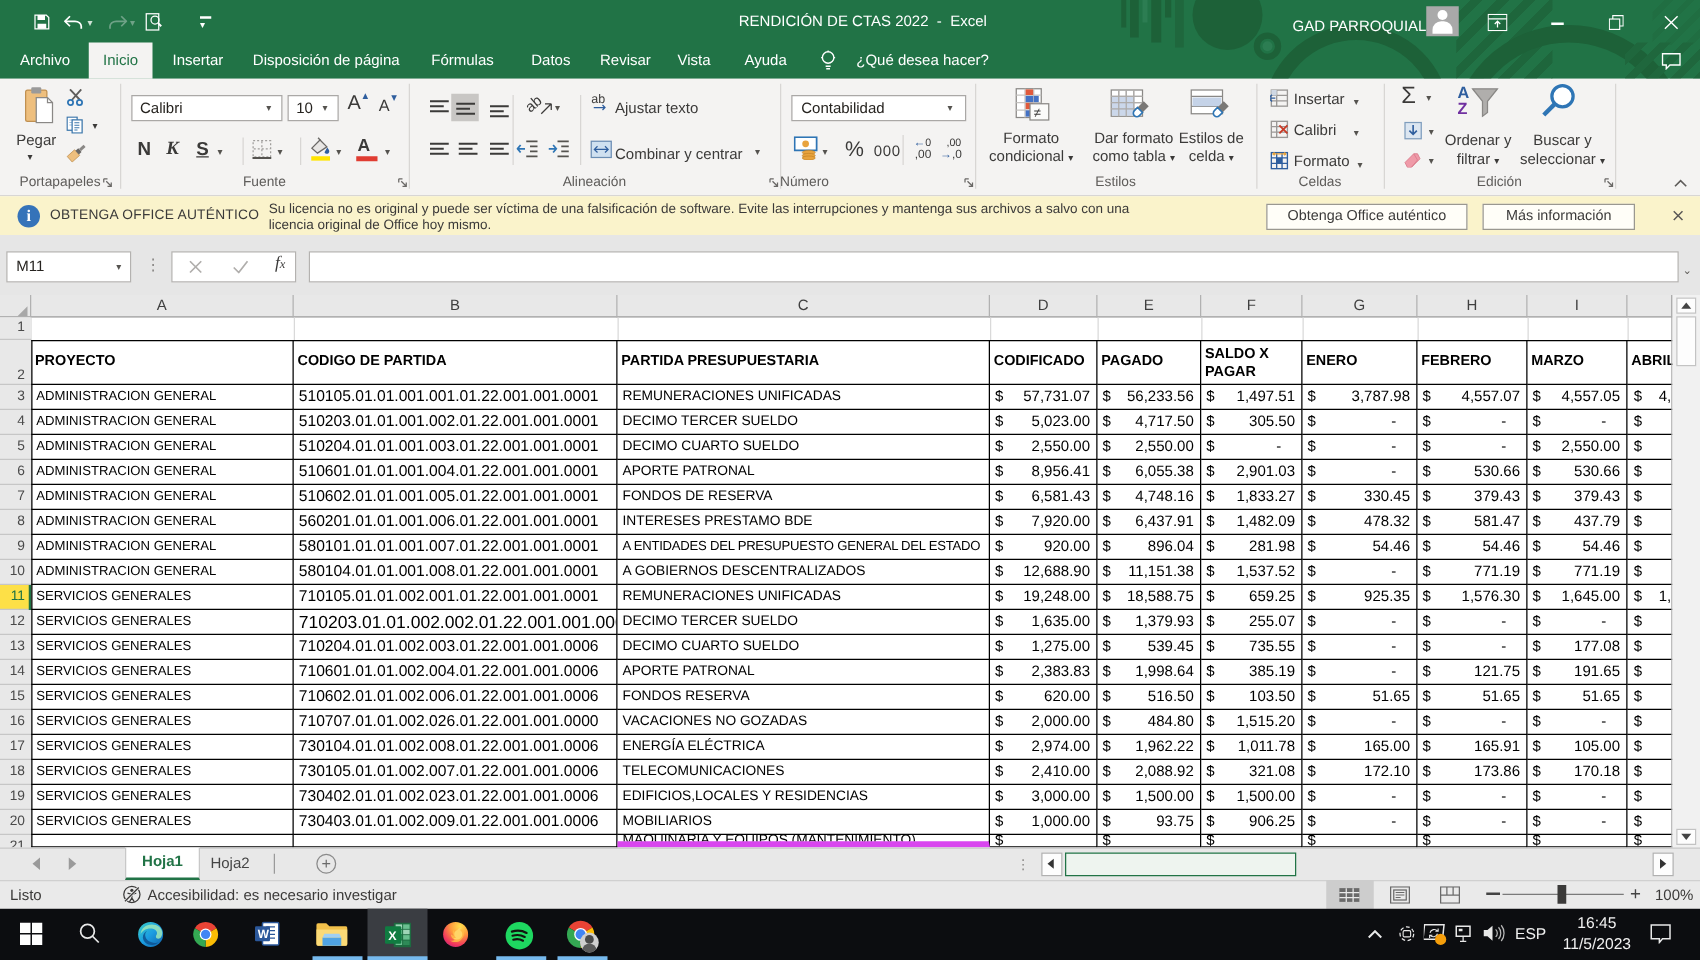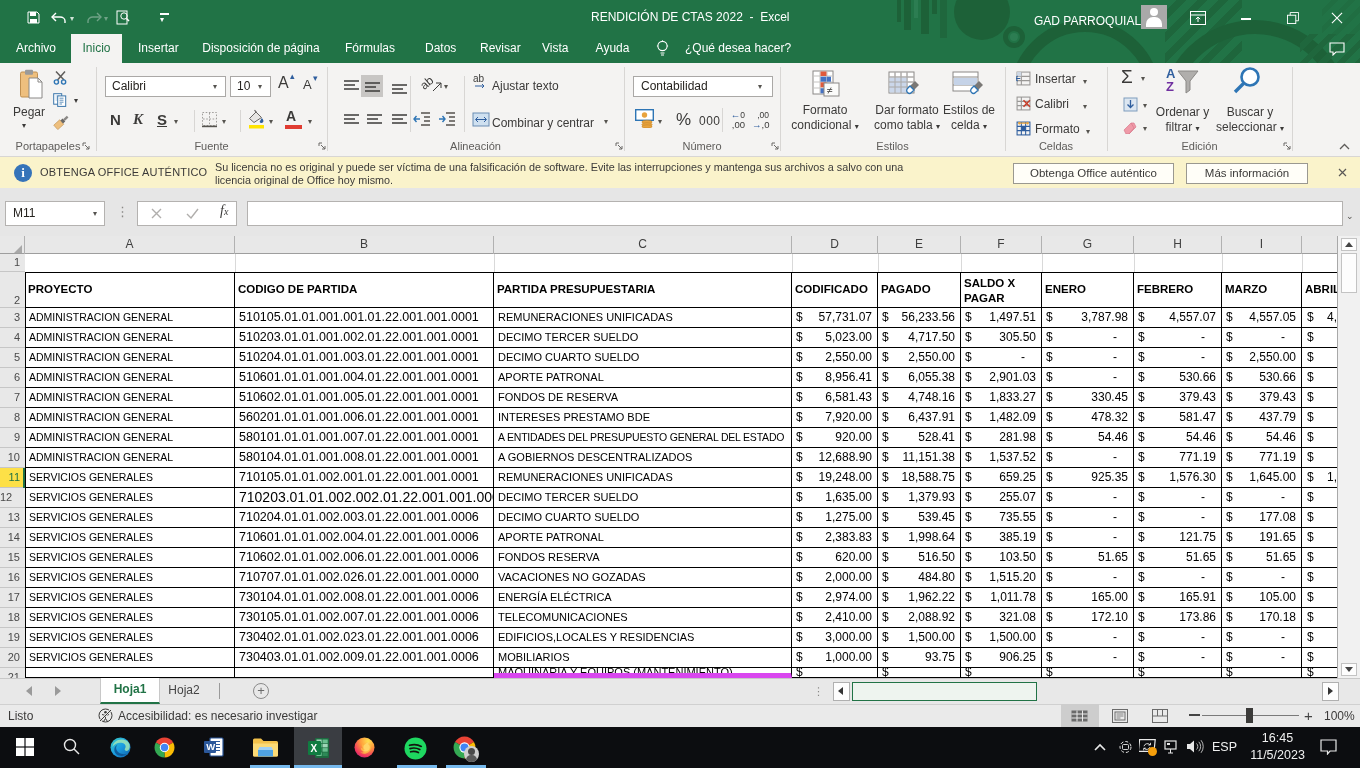--- a/index.html
+++ b/index.html
@@ -89,21 +89,21 @@
 <div class="ab" style="left:96px;top:67px;width:1px;height:84px;background:#d8d6d4"></div>
 <div class="ab" style="left:327px;top:67px;width:1px;height:84px;background:#d8d6d4"></div>
 <div class="ab" style="left:624px;top:67px;width:1px;height:84px;background:#d8d6d4"></div>
 <div class="ab" style="left:780px;top:67px;width:1px;height:84px;background:#d8d6d4"></div>
 <div class="ab" style="left:1005px;top:67px;width:1px;height:84px;background:#d8d6d4"></div>
 <div class="ab" style="left:1107px;top:67px;width:1px;height:84px;background:#d8d6d4"></div>
 <div class="ab" style="left:1292px;top:67px;width:1px;height:84px;background:#d8d6d4"></div>
 <div class="ab" style="left:0px;top:140px;width:96px;text-align:center;font-size:11px;color:#5e5c5a">Portapapeles</div>
 <div class="ab" style="left:96px;top:140px;width:231px;text-align:center;font-size:11px;color:#5e5c5a">Fuente</div>
 <div class="ab" style="left:327px;top:140px;width:297px;text-align:center;font-size:11px;color:#5e5c5a">Alineación</div>
-<div class="ab" style="left:624px;top:140px;width:156px;text-align:center;font-size:11px;color:#5e5c5a">Número</div>
+<div class="ab" style="left:624px;top:140px;width:156px;text-align:left;font-size:11px;color:#5e5c5a">Número</div>
 <div class="ab" style="left:780px;top:140px;width:225px;text-align:center;font-size:11px;color:#5e5c5a">Estilos</div>
 <div class="ab" style="left:1005px;top:140px;width:102px;text-align:center;font-size:11px;color:#5e5c5a">Celdas</div>
 <div class="ab" style="left:1107px;top:140px;width:185px;text-align:center;font-size:11px;color:#5e5c5a">Edición</div>
 <svg class="ab" style="left:82px;top:142px" width="10" height="10" viewBox="0 0 10 10">
     <path d="M1 1v3M1 1h3M3 3l4 4M7 4v3h-3" fill="none" stroke="#6a6866"></path>
   </svg>
 <svg class="ab" style="left:318px;top:142px" width="10" height="10" viewBox="0 0 10 10">
     <path d="M1 1v3M1 1h3M3 3l4 4M7 4v3h-3" fill="none" stroke="#6a6866"></path>
   </svg>
 <svg class="ab" style="left:615px;top:142px" width="10" height="10" viewBox="0 0 10 10">
@@ -378,21 +378,21 @@
 <div class="ab" style="left:0;top:272px;width:25px;height:36px;background:#e8e8e8;border-bottom:1px solid #c6c6c6;font-size:11px;color:#4a4a4a;text-align:right;padding-right:5px;line-height:57px">2</div>
 <div class="ab" style="left:0;top:308px;width:25px;height:20px;background:#e8e8e8;border-bottom:1px solid #c6c6c6;font-size:11px;color:#4a4a4a;text-align:right;padding-right:5px;line-height:19px">3</div>
 <div class="ab" style="left:0;top:328px;width:25px;height:20px;background:#e8e8e8;border-bottom:1px solid #c6c6c6;font-size:11px;color:#4a4a4a;text-align:right;padding-right:5px;line-height:19px">4</div>
 <div class="ab" style="left:0;top:348px;width:25px;height:20px;background:#e8e8e8;border-bottom:1px solid #c6c6c6;font-size:11px;color:#4a4a4a;text-align:right;padding-right:5px;line-height:19px">5</div>
 <div class="ab" style="left:0;top:368px;width:25px;height:20px;background:#e8e8e8;border-bottom:1px solid #c6c6c6;font-size:11px;color:#4a4a4a;text-align:right;padding-right:5px;line-height:19px">6</div>
 <div class="ab" style="left:0;top:388px;width:25px;height:20px;background:#e8e8e8;border-bottom:1px solid #c6c6c6;font-size:11px;color:#4a4a4a;text-align:right;padding-right:5px;line-height:19px">7</div>
 <div class="ab" style="left:0;top:408px;width:25px;height:20px;background:#e8e8e8;border-bottom:1px solid #c6c6c6;font-size:11px;color:#4a4a4a;text-align:right;padding-right:5px;line-height:19px">8</div>
 <div class="ab" style="left:0;top:428px;width:25px;height:20px;background:#e8e8e8;border-bottom:1px solid #c6c6c6;font-size:11px;color:#4a4a4a;text-align:right;padding-right:5px;line-height:19px">9</div>
 <div class="ab" style="left:0;top:448px;width:25px;height:20px;background:#e8e8e8;border-bottom:1px solid #c6c6c6;font-size:11px;color:#4a4a4a;text-align:right;padding-right:5px;line-height:19px">10</div>
 <div class="ab" style="left:0;top:468px;width:25px;height:20px;background:#fde047;border-bottom:1px solid #c6c6c6;font-size:11px;color:#1e7145;text-align:right;padding-right:5px;line-height:19px">11<div class="ab" style="right:0;top:0;width:2px;height:20px;background:#217346"></div></div>
-<div class="ab" style="left:0;top:488px;width:25px;height:20px;background:#e8e8e8;border-bottom:1px solid #c6c6c6;font-size:11px;color:#4a4a4a;text-align:left;padding-right:5px;line-height:19px">12</div>
+<div class="ab" style="left:0;top:488px;width:25px;height:20px;background:#e8e8e8;border-bottom:1px solid #c6c6c6;font-size:11px;color:#4a4a4a;text-align:right;padding-right:5px;line-height:19px">12</div>
 <div class="ab" style="left:0;top:508px;width:25px;height:20px;background:#e8e8e8;border-bottom:1px solid #c6c6c6;font-size:11px;color:#4a4a4a;text-align:right;padding-right:5px;line-height:19px">13</div>
 <div class="ab" style="left:0;top:528px;width:25px;height:20px;background:#e8e8e8;border-bottom:1px solid #c6c6c6;font-size:11px;color:#4a4a4a;text-align:right;padding-right:5px;line-height:19px">14</div>
 <div class="ab" style="left:0;top:548px;width:25px;height:20px;background:#e8e8e8;border-bottom:1px solid #c6c6c6;font-size:11px;color:#4a4a4a;text-align:right;padding-right:5px;line-height:19px">15</div>
 <div class="ab" style="left:0;top:568px;width:25px;height:20px;background:#e8e8e8;border-bottom:1px solid #c6c6c6;font-size:11px;color:#4a4a4a;text-align:right;padding-right:5px;line-height:19px">16</div>
 <div class="ab" style="left:0;top:588px;width:25px;height:20px;background:#e8e8e8;border-bottom:1px solid #c6c6c6;font-size:11px;color:#4a4a4a;text-align:right;padding-right:5px;line-height:19px">17</div>
 <div class="ab" style="left:0;top:608px;width:25px;height:20px;background:#e8e8e8;border-bottom:1px solid #c6c6c6;font-size:11px;color:#4a4a4a;text-align:right;padding-right:5px;line-height:19px">18</div>
 <div class="ab" style="left:0;top:628px;width:25px;height:20px;background:#e8e8e8;border-bottom:1px solid #c6c6c6;font-size:11px;color:#4a4a4a;text-align:right;padding-right:5px;line-height:19px">19</div>
 <div class="ab" style="left:0;top:648px;width:25px;height:20px;background:#e8e8e8;border-bottom:1px solid #c6c6c6;font-size:11px;color:#4a4a4a;text-align:right;padding-right:5px;line-height:19px">20</div>
 <div class="ab" style="left:0;top:668px;width:25px;height:10px;background:#e8e8e8;overflow:hidden;font-size:11px;color:#4a4a4a;text-align:right;padding-right:5px;line-height:19px">21</div>
 <div class="ab" style="left:235px;top:254px;width:1px;height:18px;background:#d9d9d9"></div>
@@ -600,21 +600,21 @@
   </div>
 <div class="ab" style="left:25px;top:428px;width:210px;height:20px;border-right:1px solid #000;border-bottom:1px solid #000;font-size:10.5px;color:#000;padding-left:4px;line-height:19px;white-space:nowrap;overflow:hidden">ADMINISTRACION GENERAL</div>
 <div class="ab" style="left:235px;top:428px;width:259px;height:20px;border-right:1px solid #000;border-bottom:1px solid #000;font-size:12.5px;color:#000;padding-left:4px;line-height:19px;white-space:nowrap;overflow:hidden">580101.01.01.001.007.01.22.001.001.0001</div>
 <div class="ab" style="left:494px;top:428px;width:298px;height:20px;border-right:1px solid #000;border-bottom:1px solid #000;font-size:10.5px;letter-spacing:-0.2px;color:#000;padding-left:4px;line-height:19px;white-space:nowrap;overflow:hidden">A ENTIDADES DEL PRESUPUESTO GENERAL DEL ESTADO</div>
 <div class="ab" style="left:792px;top:428px;width:86px;height:20px;border-right:1px solid #000;border-bottom:1px solid #000;font-size:12px;color:#000;line-height:19px;white-space:nowrap;overflow:hidden">
     <span style="position:absolute;left:4px">$</span>
     <span style="position:absolute;right:5px">920.00</span>
   </div>
 <div class="ab" style="left:878px;top:428px;width:83px;height:20px;border-right:1px solid #000;border-bottom:1px solid #000;font-size:12px;color:#000;line-height:19px;white-space:nowrap;overflow:hidden">
     <span style="position:absolute;left:4px">$</span>
-    <span style="position:absolute;right:5px">528.41</span>
+    <span style="position:absolute;right:5px">896.04</span>
   </div>
 <div class="ab" style="left:961px;top:428px;width:81px;height:20px;border-right:1px solid #000;border-bottom:1px solid #000;font-size:12px;color:#000;line-height:19px;white-space:nowrap;overflow:hidden">
     <span style="position:absolute;left:4px">$</span>
     <span style="position:absolute;right:5px">281.98</span>
   </div>
 <div class="ab" style="left:1042px;top:428px;width:92px;height:20px;border-right:1px solid #000;border-bottom:1px solid #000;font-size:12px;color:#000;line-height:19px;white-space:nowrap;overflow:hidden">
     <span style="position:absolute;left:4px">$</span>
     <span style="position:absolute;right:5px">54.46</span>
   </div>
 <div class="ab" style="left:1134px;top:428px;width:88px;height:20px;border-right:1px solid #000;border-bottom:1px solid #000;font-size:12px;color:#000;line-height:19px;white-space:nowrap;overflow:hidden">

